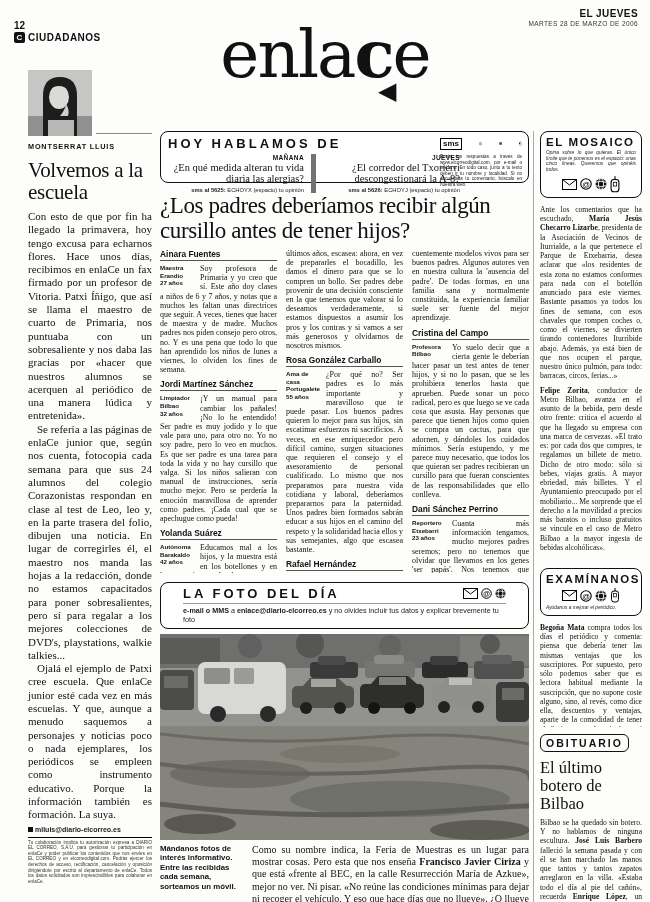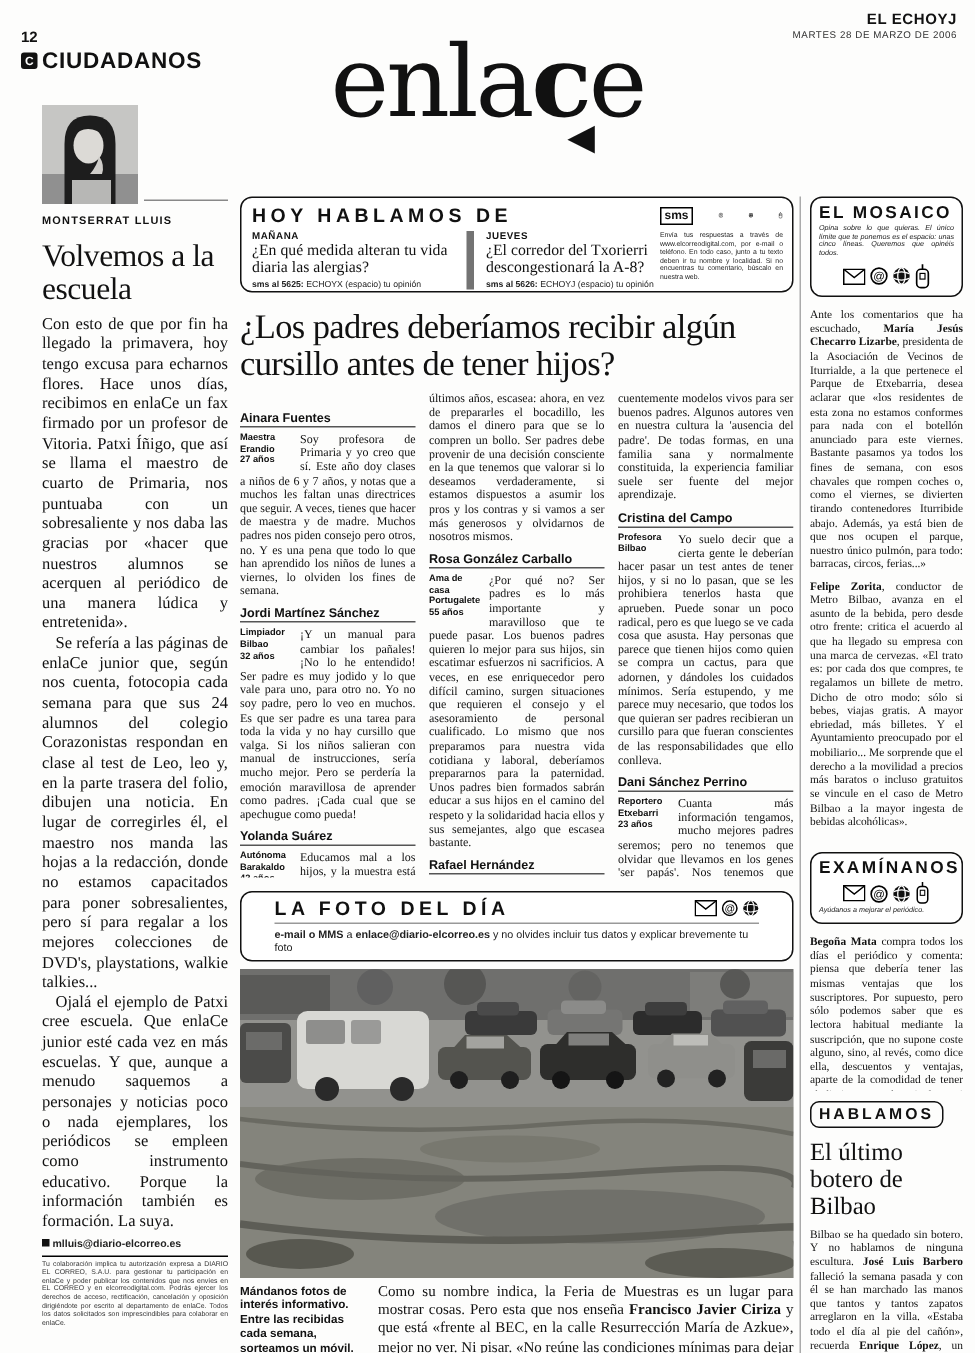--- a/index.html
+++ b/index.html
@@ -6,21 +6,21 @@
   body{width:650px;height:902px;position:relative;background:#fdfdfc;color:#111;
        font-family:"Liberation Sans",sans-serif;overflow:hidden;}
   .serif{font-family:"Liberation Serif",serif;}
 
   
   #hdr-left{position:absolute;top:20px;left:14px;}
   .pagenum{font-weight:bold;font-size:10px;}
   .sectrow{display:flex;align-items:center;gap:3px;margin-top:1px;}
   .clogo{width:11px;height:11px;background:#111;color:#fff;border-radius:2px;
          font-weight:bold;font-size:8px;display:flex;align-items:center;justify-content:center;}
-  .sectname{font-weight:bold;font-size:15px;letter-spacing:0.5px;}
+  .sectname{font-weight:bold;font-size:10px;letter-spacing:0.5px;}
   #hdr-right{position:absolute;top:8px;right:12px;text-align:right;}
   .paper{font-weight:bold;font-size:10px;letter-spacing:0.4px;}
   .pdate{font-size:6.5px;color:#333;letter-spacing:0.4px;margin-top:1px;}
 
   
   #masthead{position:absolute;top:8px;left:50%;transform:translateX(-50%);
             font-family:"DejaVu Serif",serif;font-size:66px;line-height:92px;letter-spacing:-2px;white-space:nowrap;}
   .mast-c{font-weight:900;position:relative;}
   .mast-arrow{position:absolute;right:-4px;top:30px;font-size:24px;letter-spacing:0;}
 
@@ -35,39 +35,39 @@
               text-align:justify;margin:0;}
   .col-body p + p{text-indent:9px;}
   .col-email{font-size:7px;font-weight:bold;margin-top:4px;color:#222;}
   .sq{display:inline-block;width:5px;height:5px;background:#111;margin-right:2px;}
   .col-legal{border-top:1px solid #000;margin-top:4px;padding-top:2px;
              font-size:4.6px;line-height:5.6px;color:#333;text-align:justify;}
 
   
   #center{position:absolute;top:131px;left:160px;width:369px;}
   .round-box{border:1.5px solid #111;border-radius:8px;background:#fff;}
-  .hoy-box{position:relative;height:64px;padding:4px 7px;box-sizing:border-box;}
+  .hoy-box{position:relative;height:52px;padding:4px 7px;box-sizing:border-box;}
   .box-title{font-weight:bold;font-size:13px;letter-spacing:3px;}
-  .hoy-row{display:flex;margin-top:3px;}
+  .hoy-row{display:flex;margin-top:3px;text-align:right;}
   .hoy-item{width:136px;padding-right:7px;}
   .hoy-item.second{border-left:5px solid #737373;padding-left:8px;}
   .hoy-day{font-size:6.5px;font-weight:bold;letter-spacing:0.4px;}
   .hoy-q{font-family:"Liberation Serif",serif;font-size:10.5px;line-height:11.3px;margin-top:1px;}
   .hoy-sms{font-size:5.8px;margin-top:2px;color:#222;}
   .hoy-right{position:absolute;right:6px;top:4px;width:82px;}
   .sms-row{display:flex;gap:17px;align-items:center;justify-content:flex-end;}
   .sms-badge{border:1.2px solid #000;font-weight:bold;font-size:8px;padding:0 2px;line-height:10px;}
   .hoy-note{font-size:4.6px;line-height:5.5px;margin-top:3px;color:#222;text-align:justify;}
 
   .question{font-family:"Liberation Serif",serif;font-size:23px;line-height:25px;margin:10px 0 6px;letter-spacing:-0.4px;}
 
   .vox{display:flex;gap:9px;height:324px;overflow:hidden;margin-top:4px;}
   .vox-col{width:117px;}
   .vox-name{font-size:8.4px;font-weight:bold;border-bottom:1px solid #555;padding-bottom:1px;margin:5px 0 3px;}
-  .vox-person:first-child .vox-name{margin-top:12px;}
+  .vox-person:first-child .vox-name{margin-top:0;}
   .vox-meta{float:left;width:37px;font-size:6.2px;font-weight:bold;line-height:7.6px;padding-right:3px;}
   .vox-text{font-family:"Liberation Serif",serif;font-size:8px;line-height:9.2px;text-align:justify;}
   .vox-person{overflow:visible;}
   .vox-person::after{content:"";display:block;clear:both;}
   .vox-cont{font-family:"Liberation Serif",serif;font-size:8px;line-height:9.2px;text-align:justify;}
 
   .foto-box{margin-top:9px;padding:3px 22px;position:relative;}
   .foto-title-row{border-bottom:1px solid #999;padding-bottom:2px;display:flex;justify-content:space-between;align-items:center;}
   .foto-email{font-size:7.2px;padding:2px 0 1px;color:#222;}
   .icon-row{display:flex;gap:3px;align-items:center;}
@@ -96,21 +96,21 @@
 <body>
 
 <div id="hdr-left">
   <div class="pagenum">12</div>
   <div class="sectrow">
     <span class="clogo">C</span>
     <span class="sectname">CIUDADANOS</span>
   </div>
 </div>
 <div id="hdr-right">
-  <div class="paper">EL ECHOYJ</div>
+  <div class="paper">EL JUEVES</div>
   <div class="pdate">MARTES 28 DE MARZO DE 2006</div>
 </div>
 <div id="masthead"><span>enla</span><span class="mast-c"><span>c</span><span class="mast-arrow">◀</span></span><span>e</span></div>
 
 <div id="leftcol">
   <div class="photo-row">
     <svg width="64" height="66" viewBox="0 0 64 66">
       <rect width="64" height="66" fill="#c6c6c4"></rect>
       <rect y="46" width="64" height="20" fill="#909090"></rect>
       <path d="M15,66 L15,26 Q15,7 32,7 Q49,7 49,26 L49,66 Z" fill="#1d1d1d"></path>
@@ -378,18 +378,18 @@
           <rect x="3" y="5.5" width="3" height="3.4" fill="none" stroke="#000" stroke-width="0.7"></rect>
         </svg>
     </div>
     <div class="side-note">Ayúdanos a mejorar el periódico.</div>
   </div>
 
   <div class="side-body begona">
     <p><b>Begoña Mata</b><span> compra todos los días el periódico y comenta: piensa que debería tener las mismas ventajas que los suscriptores. Por supuesto, pero sólo podemos saber que es lectora habitual mediante la suscripción, que no supone coste alguno, sino, al revés, como dice ella, descuentos y ventajas, aparte de la comodidad de tener el diario reservado e incluso, si lo desea, en su casa.</span></p>
   </div>
 
-  <div class="obit-box">HABLAMOS</div>
+  <div class="obit-box">OBITUARIO</div>
   <div class="obit-headline">El último botero de Bilbao</div>
   <div class="side-body obit-body">
     <p><span>Bilbao se ha quedado sin botero. Y no hablamos de ninguna escultura. </span><b>José Luis Barbero</b><span> falleció la semana pasada y con él se han marchado las manos que tantos y tantos zapatos arreglaron en la villa. «Estaba todo el día al pie del cañón», recuerda </span><b>Enrique López</b><span>, un hombre que lo conoció cuando iba a dar clases de pintura en La Alhóndiga. «Al principio, no le gustaba que le retratáramos porque perdía concentración. Pero al final, siempre nos dejaba».</span></p>
   </div>
 </div>
 
 </body></html>

